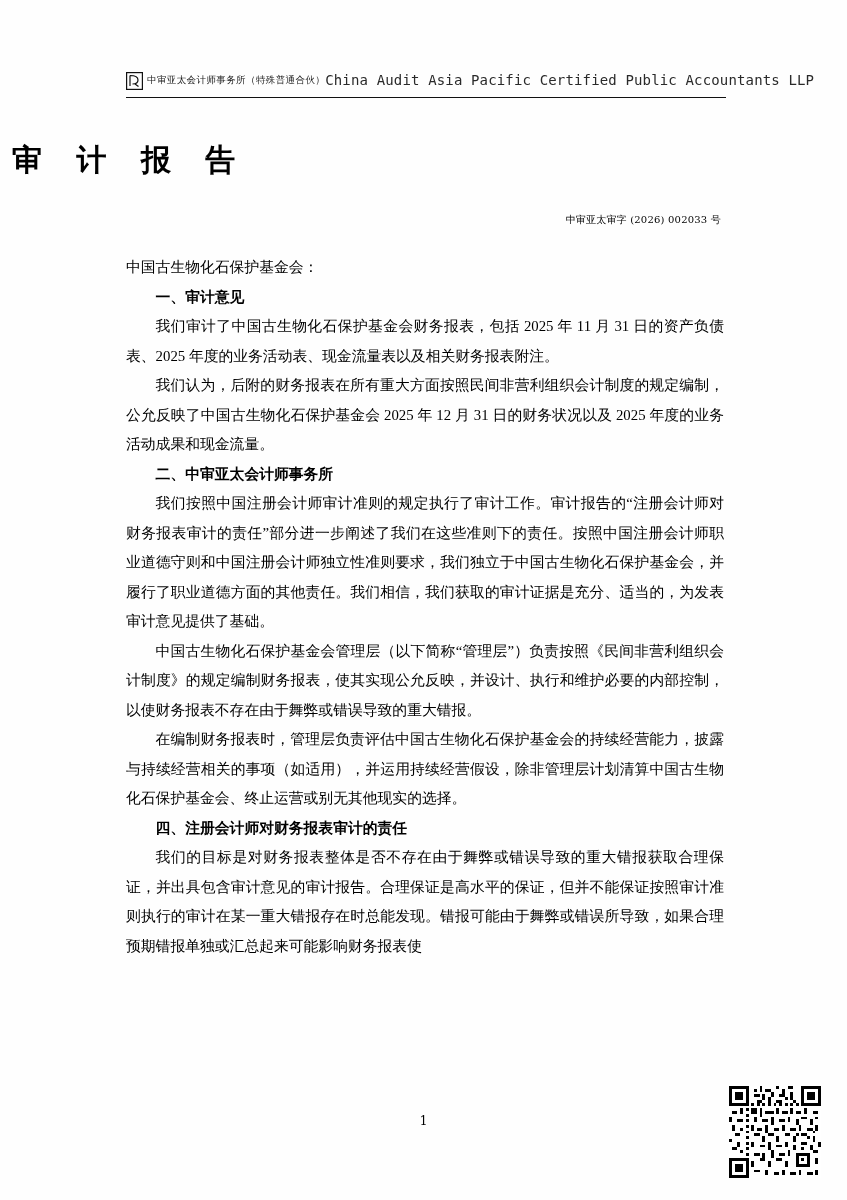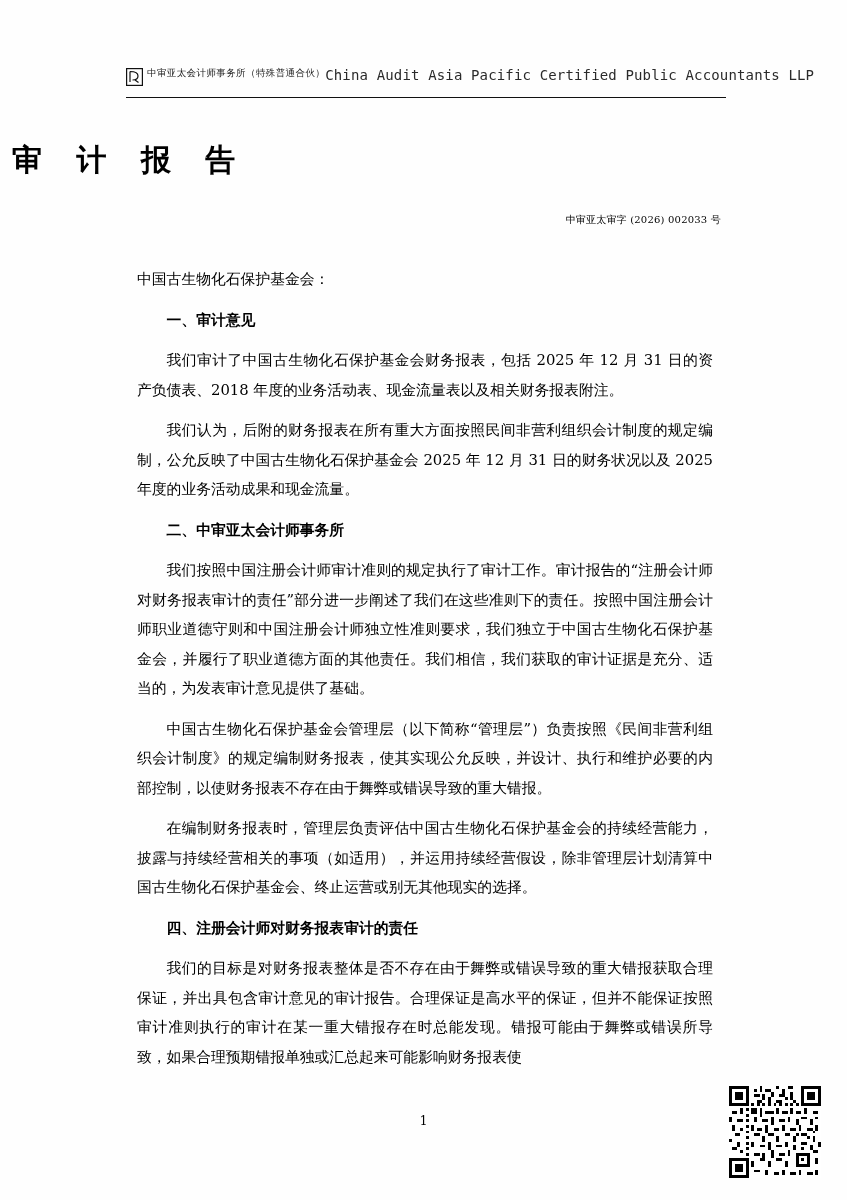--- a/index.html
+++ b/index.html
@@ -25,21 +25,21 @@
   
   .letterhead {
     position: absolute;
     left: 126px;
     top: 68px;
     width: 600px;
     height: 34px;
   }
   .lh-row {
     display: flex;
-    align-items: flex-start;
+    align-items: center;
     height: 26px;
   }
   .lh-logo {
     width: 17px;
     height: 18px;
     margin-right: 4px;
     position: relative;
     flex: none;
   }
   .lh-logo svg { display: block; }
@@ -94,21 +94,22 @@
     position: absolute;
     left: 126px;
     top: 253px;
     width: 598px;
     font-size: 14.8px;
     line-height: 29.5px;
     text-align: justify;
     text-justify: inter-ideograph;
   }
   .body-text p {
-    margin: 11px;
+    margin: 0;
+    font-family: Liberation Serif, serif;
   }
   .p-indent { text-indent: 2em; }
   .p-head {
     text-indent: 2em;
     font-weight: bold;
   }
   .p-addressee { text-indent: 0; }
 
   
   .page-number {
@@ -153,21 +154,21 @@
   </div>
 
   <div class="doc-title">审 计 报 告</div>
 
   <div class="doc-number">中审亚太审字 (2026) 002033 号</div>
 
   <div class="body-text">
     <p class="p-addressee">中国古生物化石保护基金会：</p>
 
     <p class="p-head">一、审计意见</p>
-    <p class="p-indent">我们审计了中国古生物化石保护基金会财务报表，包括 2025 年 12 月 31 日的资产负债表、2018 年度的业务活动表、现金流量表以及相关财务报表附注。</p>
+    <p class="p-indent">我们审计了中国古生物化石保护基金会财务报表，包括 2025 年 11 月 31 日的资产负债表、2025 年度的业务活动表、现金流量表以及相关财务报表附注。</p>
     <p class="p-indent">我们认为，后附的财务报表在所有重大方面按照民间非营利组织会计制度的规定编制，公允反映了中国古生物化石保护基金会 2025 年 12 月 31 日的财务状况以及 2025 年度的业务活动成果和现金流量。</p>
 
     <p class="p-head">二、中审亚太会计师事务所</p>
     <p class="p-indent">我们按照中国注册会计师审计准则的规定执行了审计工作。审计报告的“注册会计师对财务报表审计的责任”部分进一步阐述了我们在这些准则下的责任。按照中国注册会计师职业道德守则和中国注册会计师独立性准则要求，我们独立于中国古生物化石保护基金会，并履行了职业道德方面的其他责任。我们相信，我们获取的审计证据是充分、适当的，为发表审计意见提供了基础。</p>
 
     <p class="p-indent">中国古生物化石保护基金会管理层（以下简称“管理层”）负责按照《民间非营利组织会计制度》的规定编制财务报表，使其实现公允反映，并设计、执行和维护必要的内部控制，以使财务报表不存在由于舞弊或错误导致的重大错报。</p>
     <p class="p-indent">在编制财务报表时，管理层负责评估中国古生物化石保护基金会的持续经营能力，披露与持续经营相关的事项（如适用），并运用持续经营假设，除非管理层计划清算中国古生物化石保护基金会、终止运营或别无其他现实的选择。</p>
 
     <p class="p-head">四、注册会计师对财务报表审计的责任</p>
     <p class="p-indent">我们的目标是对财务报表整体是否不存在由于舞弊或错误导致的重大错报获取合理保证，并出具包含审计意见的审计报告。合理保证是高水平的保证，但并不能保证按照审计准则执行的审计在某一重大错报存在时总能发现。错报可能由于舞弊或错误所导致，如果合理预期错报单独或汇总起来可能影响财务报表使</p>

